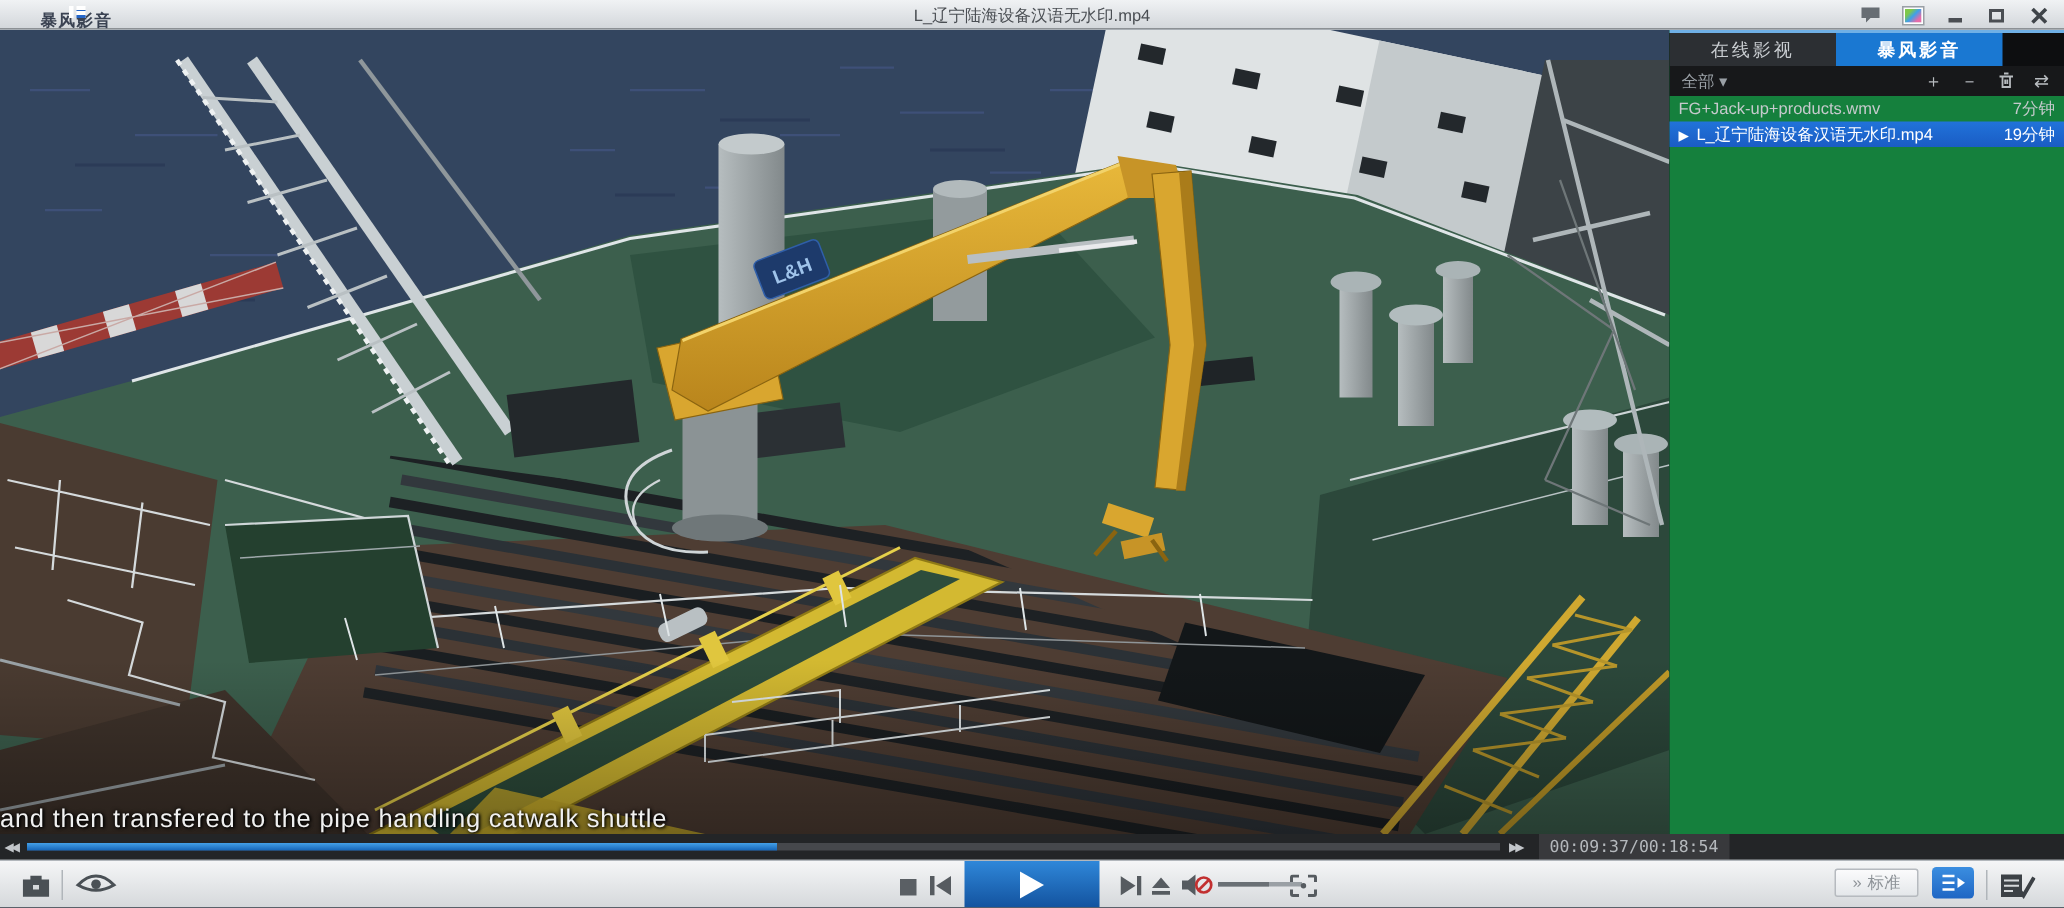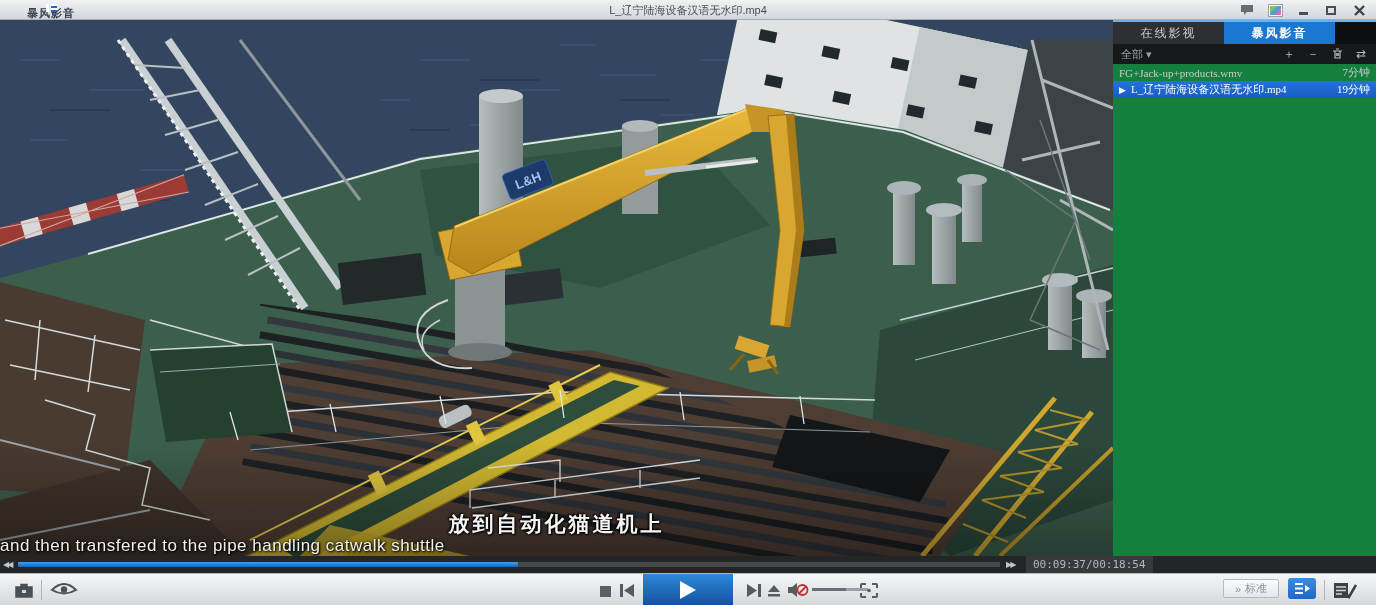--- a/index.html
+++ b/index.html
@@ -38,21 +38,21 @@
   .tab { width:111px; height:22px; font-size:12px; display:flex; align-items:center; justify-content:center;
     color:#c9cdd1; background:#2c2f33; letter-spacing:2px; cursor:pointer; }
   .tab.active { background:#1a78d2; color:#fff; font-weight:bold; }
   .filter-row { position:absolute; top:22px; left:0; width:263px; height:20px; background:#17181a;
     display:flex; padding:0 8px; color:#9aa0a6; font-size:11px; }
   .filter-label { display:flex; align-items:center; gap:3px; cursor:pointer; }
   .filter-icons { margin-left:auto; display:flex; align-items:center; gap:10px; color:#b8bcc0; }
   .ficon { width:14px; height:14px; display:flex; align-items:center; justify-content:center; font-size:12px; cursor:pointer; }
   .plist { position:absolute; top:42px; left:0; width:263px; }
   .prow { height:17px; display:flex; align-items:center; padding:0 6px; font-size:11px;
-    font-family:Liberation Serif, serif; color:#c6cacd; cursor:pointer;text-align:center; }
+    font-family:Liberation Sans, sans-serif; color:#c6cacd; cursor:pointer;text-align:center; }
   .prow .dur { margin-left:auto; }
   .active-block { background:linear-gradient(#2173da,#1a5cc4); }
   .active-block .prow { color:#fff; }
   .play-marker { font-size:9px; margin-right:5px; color:#fff; }
   .meta-row { color:#9cc2ec !important; }
   .meta-row .res { margin-left:26px; }
   .folder { margin-left:auto; }
 
   
   .progress { position:absolute; top:556px; left:0; width:1376px; height:17px; background:#232527; }
@@ -321,21 +321,20 @@
 
       <g stroke="#dfe5e7" stroke-width="1.3" fill="none">
         <path d="M470 470 L700 440 M472 488 L700 458 M470 470 L470 488 M555 460 L555 478 M640 450 L640 468"></path>
         <path d="M488 448 L560 440 L560 462"></path>
         <path d="M230 392 L238 420 M330 384 L336 412 M440 376 L446 404 M560 370 L564 398 M680 372 L684 400 M800 376 L804 404"></path>
       </g>
 
       <rect x="0" y="420" width="1113" height="116" fill="url(#fadeB)"></rect>
     </svg>
 
-    <div class="subtitle-cn">放到自动化猫道机上</div>
     <div class="subtitle-en">and then transfered to the pipe handling catwalk shuttle</div>
   </div>
 
   <div class="sidebar">
     <div class="tabs">
       <div class="tab">在线影视</div>
       <div class="tab active">暴风影音</div>
     </div>
     <div class="filter-row">
       <span class="filter-label">

